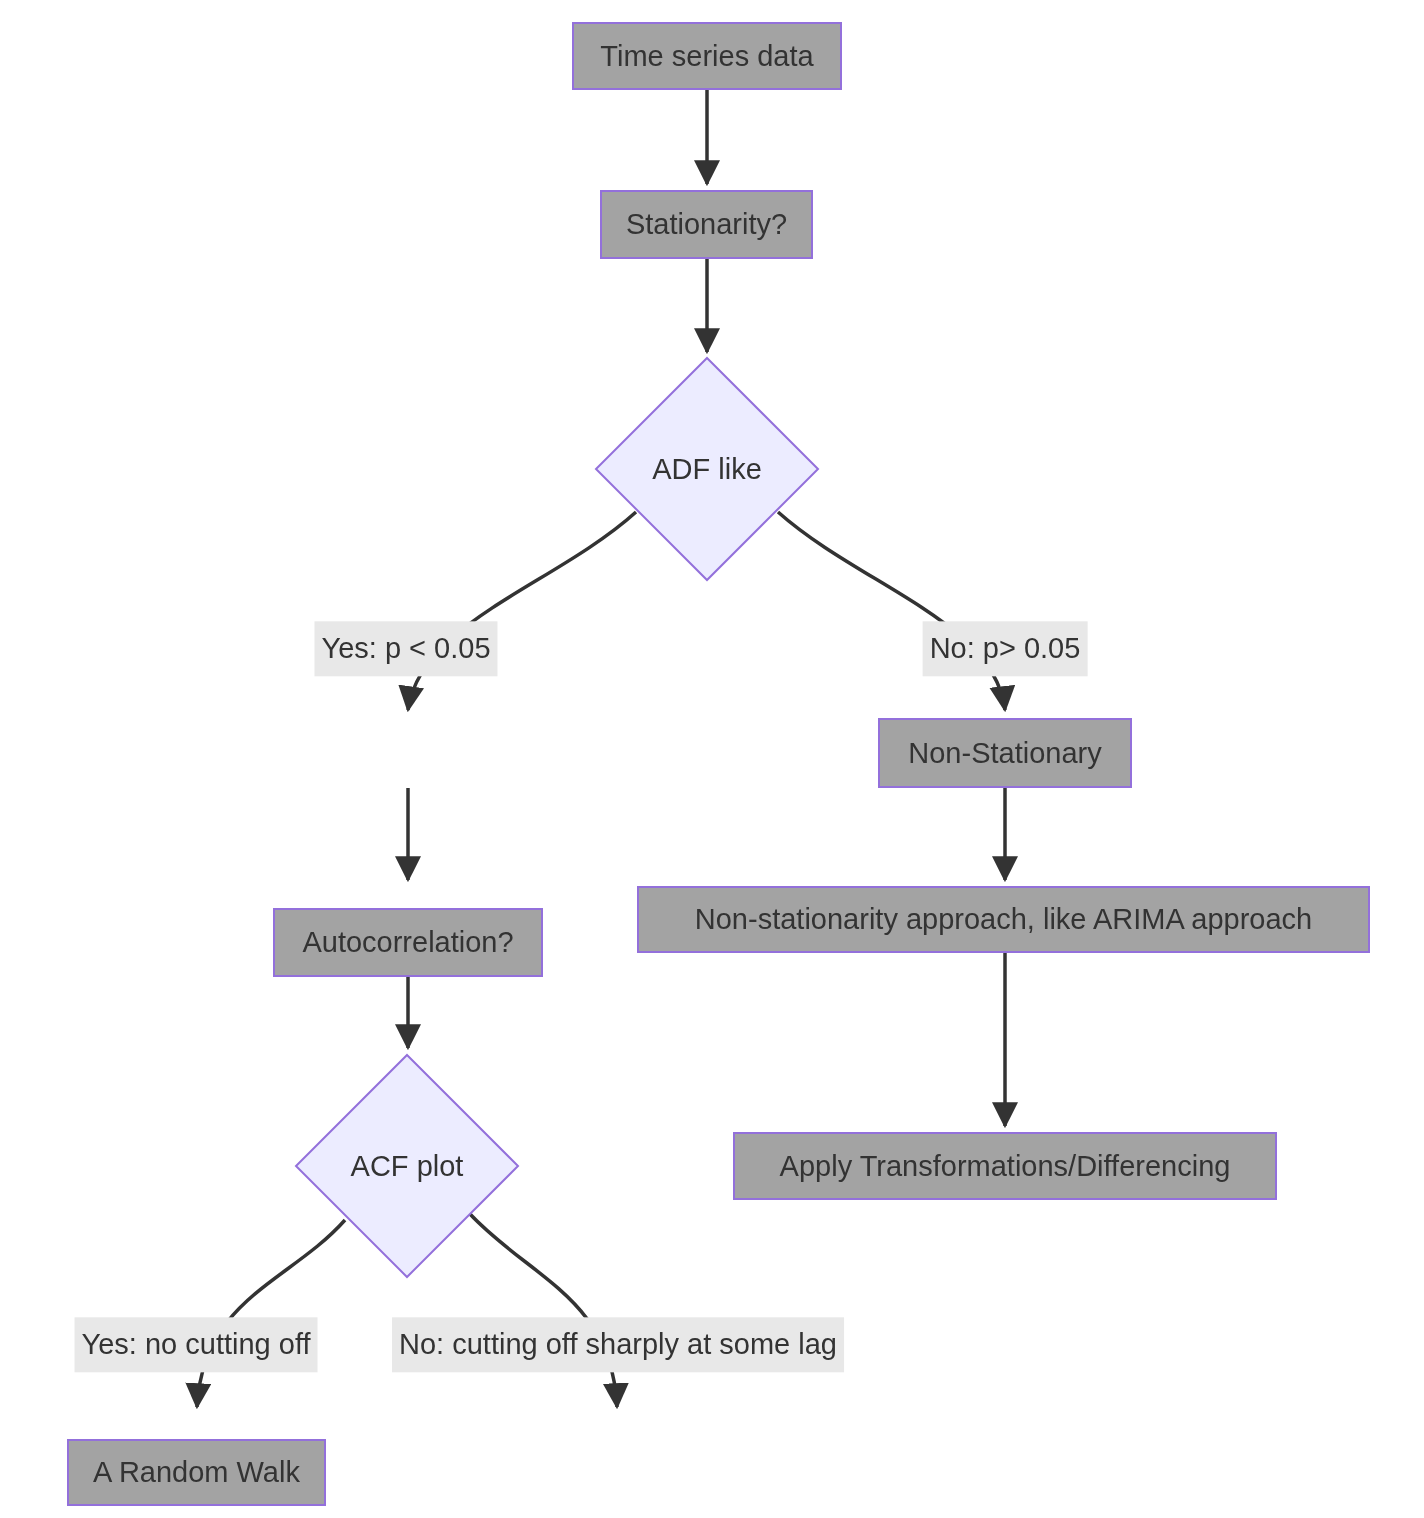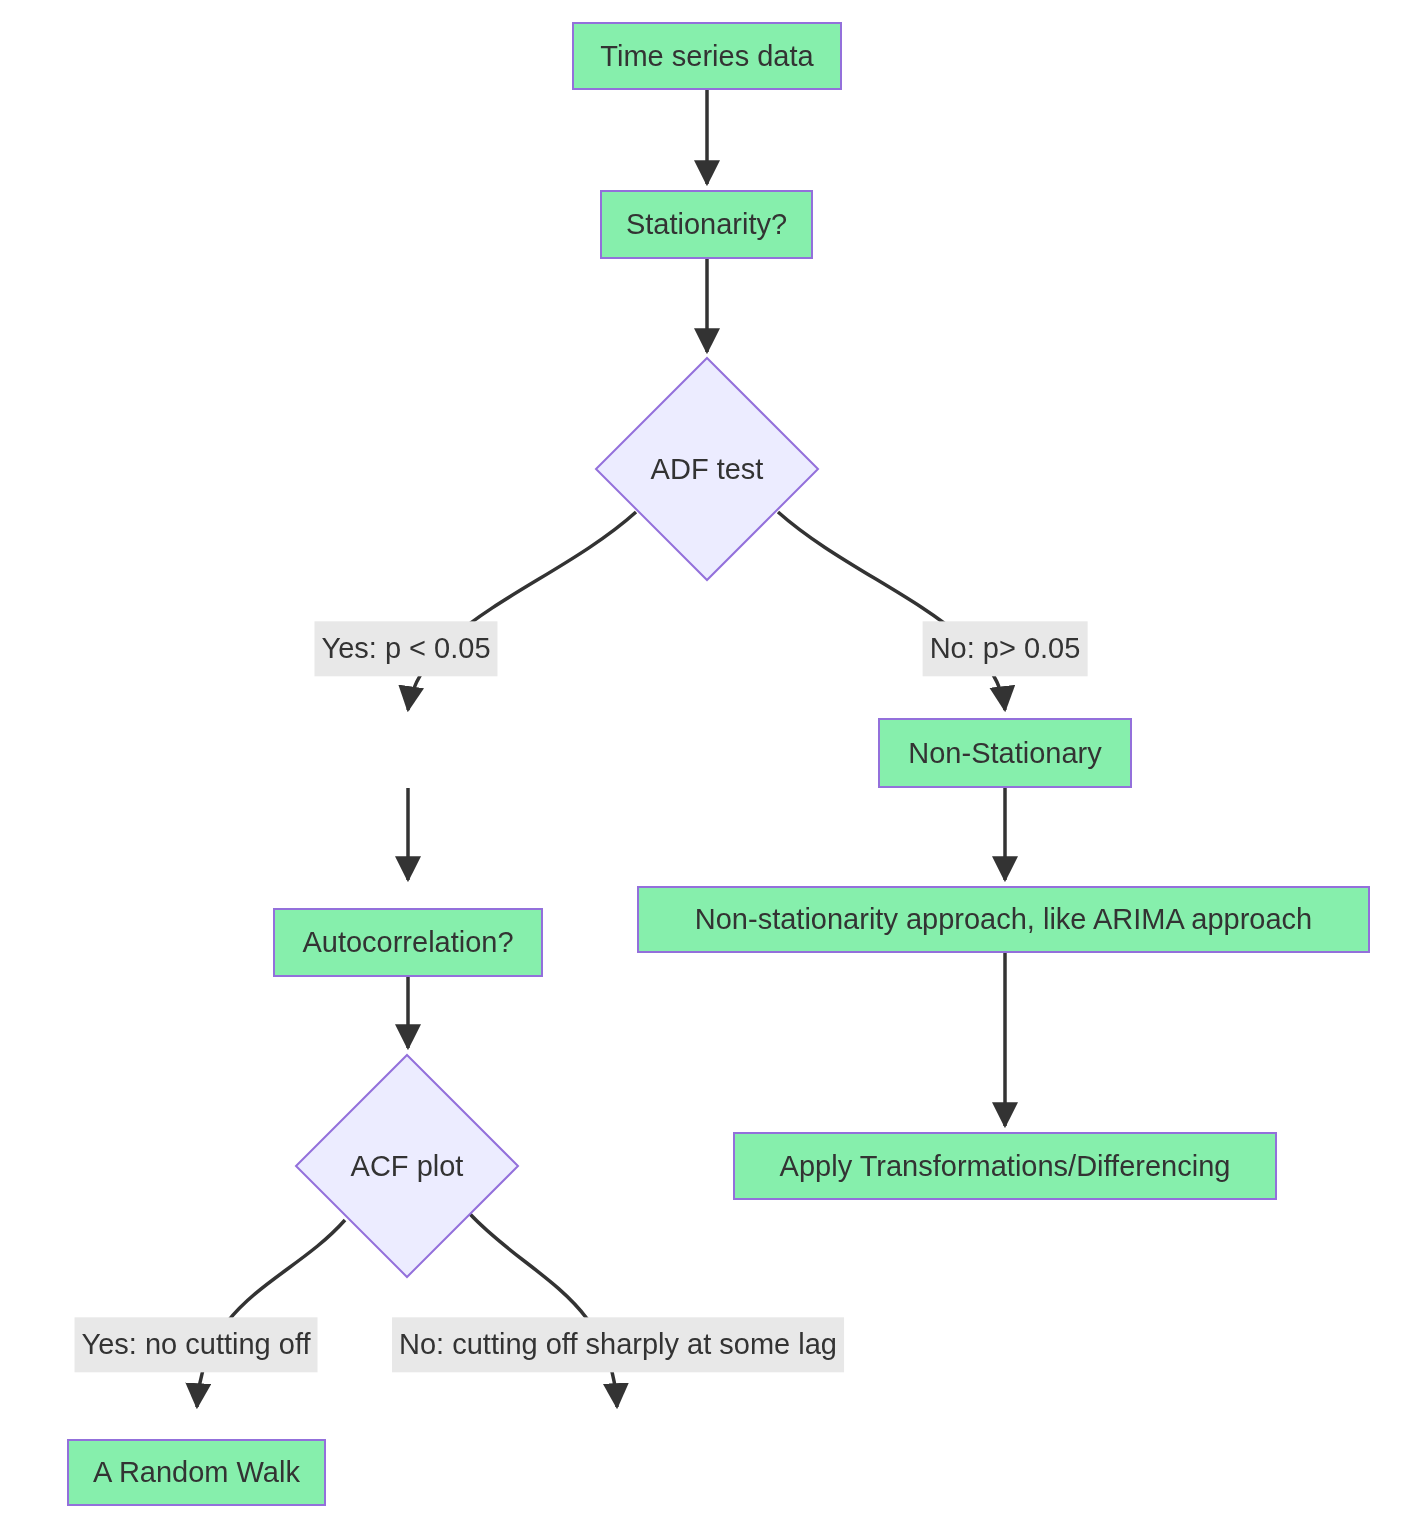--- a/index.html
+++ b/index.html
@@ -23,21 +23,21 @@
     stroke-width: 3.5px;
   }
   .diamond-shape {
     fill: #ECECFF;
     stroke: #9370DB;
     stroke-width: 2px;
   }
   .node {
     position: absolute;
     box-sizing: border-box;
-    background: #86efac;
+    background: #a3a3a3;
     border: 2px solid #9370DB;
     display: flex;
     align-items: center;
     justify-content: center;
     font-size: 29px;
     line-height: 1.2;
     color: #333333;
     white-space: nowrap;
   }
   .diamond-label {
@@ -94,21 +94,21 @@
 
   <div class="node" style="left:273px; top:908px; width:270px; height:69px;">Autocorrelation?</div>
 
   <div class="node" style="left:637px; top:886px; width:733px; height:67px;">Non-stationarity approach, like ARIMA approach</div>
 
   <div class="node" style="left:733px; top:1132px; width:544px; height:68px;">Apply Transformations/Differencing</div>
 
   <div class="node" style="left:67px; top:1439px; width:259px; height:67px;">A Random Walk</div>
 
 
-  <div class="diamond-label" style="left:707px; top:469px;">ADF test</div>
+  <div class="diamond-label" style="left:707px; top:469px;">ADF like</div>
 
   <div class="diamond-label" style="left:407px; top:1166px;">ACF plot</div>
 
   <div class="edge-label" style="left:406px; top:649px;">Yes: p &lt; 0.05</div>
 
   <div class="edge-label" style="left:1005px; top:649px;">No: p&gt; 0.05</div>
 
   <div class="edge-label" style="left:196px; top:1345px;">Yes: no cutting off</div>
 
   <div class="edge-label" style="left:618px; top:1345px;">No: cutting off sharply at some lag</div>

